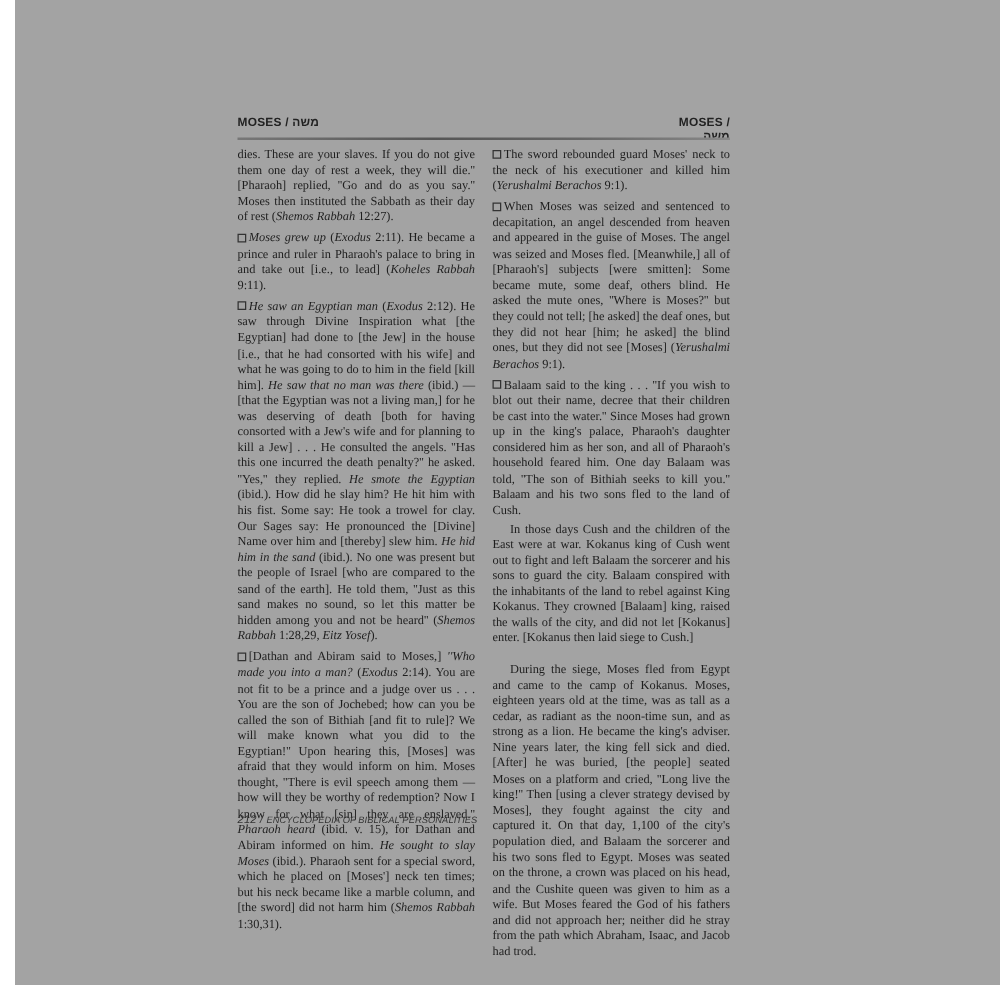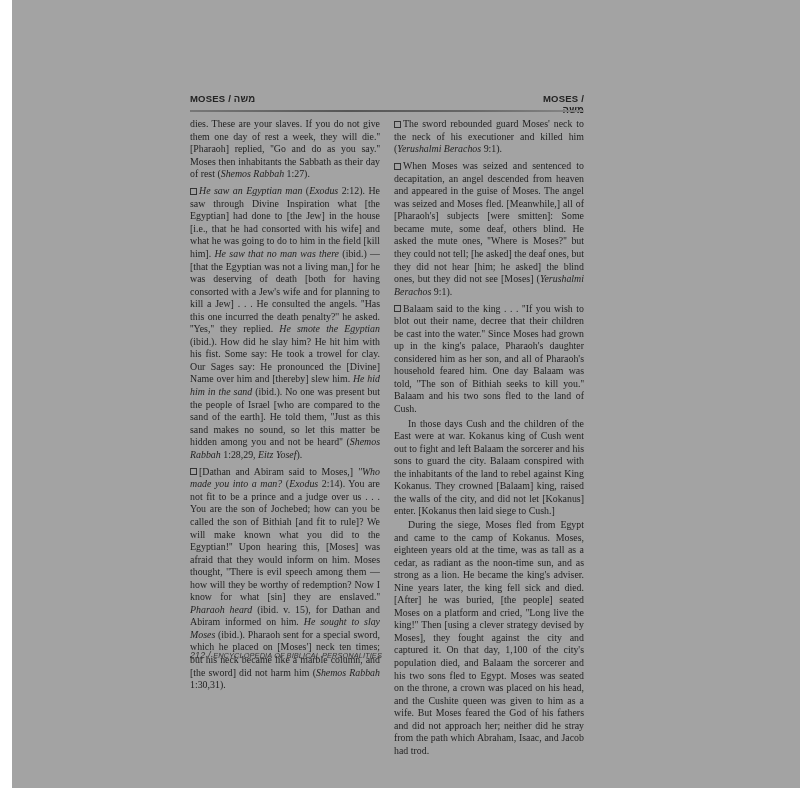--- a/index.html
+++ b/index.html
@@ -11,40 +11,41 @@
   .running-head.left { left: 178px; }
   .running-head.right { left: 508px; width: 64px; text-align: right; }
   .head-rule { position: absolute; top: 110px; left: 178px; width: 394px; height: 1.5px;
                background: linear-gradient(to right, #777, #555 40%, #666 70%, #888); }
   .column { position: absolute; top: 118px; width: 190px; font-size: 9.9px; line-height: 12.55px;
             text-align: justify; hyphens: none; }
   .column.left { left: 178px; }
   .column.right { left: 382px; }
   .column p { margin: 0 0 4.5px 0; }
   .column p.indent { text-indent: 14px; margin-bottom: 0; }
-  .column p.indent + p.indent { margin-top: 1px; }
+  .column p.indent + p.indent { margin-top: 12px; }
   .box { display: inline-block; width: 7px; height: 7px; border: 0.9px solid #333; margin-right: 2px;
          vertical-align: -0.5px; box-sizing: border-box; }
   i { font-style: italic; }
   .footer { position: absolute; left: 178px; top: 650px; font-family: "Liberation Sans", "DejaVu Sans", sans-serif;
             font-size: 9px; color: #333; font-style: italic; letter-spacing: 0.1px; }
   .footer .small-caps { font-size: 7.4px; text-transform: uppercase; }
 </style>
 </head>
 <body>
 
 <div class="page">
 
   <div class="running-head left">MOSES / משה</div>
   <div class="running-head right">MOSES / משה</div>
   <div class="head-rule"></div>
 
   <div class="column left">
-    <p><span>dies. These are your slaves. If you do not give them one day of rest a week, they will die.'' [Pharaoh] replied, ''Go and do as you say.'' Moses then inhabitants the Sabbath as their day of rest (</span><i>Shemos Rabbah</i><span> 1:27).</span></p>
+    <p><span>dies. These are your slaves. If you do not give them one day of rest a week, they will die.'' [Pharaoh] replied, ''Go and do as you say.'' Moses then instituted the Sabbath as their day of rest (</span><i>Shemos Rabbah</i><span> 12:27).</span></p>
 
+    <p><span class="box"></span><i>Moses grew up</i><span> (</span><i>Exodus</i><span> 2:11). He became a prince and ruler in Pharaoh's palace to bring in and take out [i.e., to lead] (</span><i>Koheles Rabbah</i><span> 9:11).</span></p>
 
     <p><span class="box"></span><i>He saw an Egyptian man</i><span> (</span><i>Exodus</i><span> 2:12). He saw through Divine Inspiration what [the Egyptian] had done to [the Jew] in the house [i.e., that he had consorted with his wife] and what he was going to do to him in the field [kill him]. </span><i>He saw that no man was there</i><span> (ibid.) — [that the Egyptian was not a living man,] for he was deserving of death [both for having consorted with a Jew's wife and for planning to kill a Jew] . . . He consulted the angels. ''Has this one incurred the death penalty?'' he asked. ''Yes,'' they replied. </span><i>He smote the Egyptian</i><span> (ibid.). How did he slay him? He hit him with his fist. Some say: He took a trowel for clay. Our Sages say: He pronounced the [Divine] Name over him and [thereby] slew him. </span><i>He hid him in the sand</i><span> (ibid.). No one was present but the people of Israel [who are compared to the sand of the earth]. He told them, ''Just as this sand makes no sound, so let this matter be hidden among you and not be heard'' (</span><i>Shemos Rabbah</i><span> 1:28,29, </span><i>Eitz Yosef</i><span>).</span></p>
 
     <p><span class="box"></span><span>[Dathan and Abiram said to Moses,] </span><i>''Who made you into a man?</i><span> (</span><i>Exodus</i><span> 2:14). You are not fit to be a prince and a judge over us . . . You are the son of Jochebed; how can you be called the son of Bithiah [and fit to rule]? We will make known what you did to the Egyptian!'' Upon hearing this, [Moses] was afraid that they would inform on him. Moses thought, ''There is evil speech among them — how will they be worthy of redemption? Now I know for what [sin] they are enslaved.'' </span><i>Pharaoh heard</i><span> (ibid. v. 15), for Dathan and Abiram informed on him. </span><i>He sought to slay Moses</i><span> (ibid.). Pharaoh sent for a special sword, which he placed on [Moses'] neck ten times; but his neck became like a marble column, and [the sword] did not harm him (</span><i>Shemos Rabbah</i><span> 1:30,31).</span></p>
   </div>
 
   <div class="column right">
     <p><span class="box"></span><span>The sword rebounded guard Moses' neck to the neck of his executioner and killed him (</span><i>Yerushalmi Berachos</i><span> 9:1).</span></p>
 
     <p><span class="box"></span><span>When Moses was seized and sentenced to decapitation, an angel descended from heaven and appeared in the guise of Moses. The angel was seized and Moses fled. [Meanwhile,] all of [Pharaoh's] subjects [were smitten]: Some became mute, some deaf, others blind. He asked the mute ones, ''Where is Moses?'' but they could not tell; [he asked] the deaf ones, but they did not hear [him; he asked] the blind ones, but they did not see [Moses] (</span><i>Yerushalmi Berachos</i><span> 9:1).</span></p>

